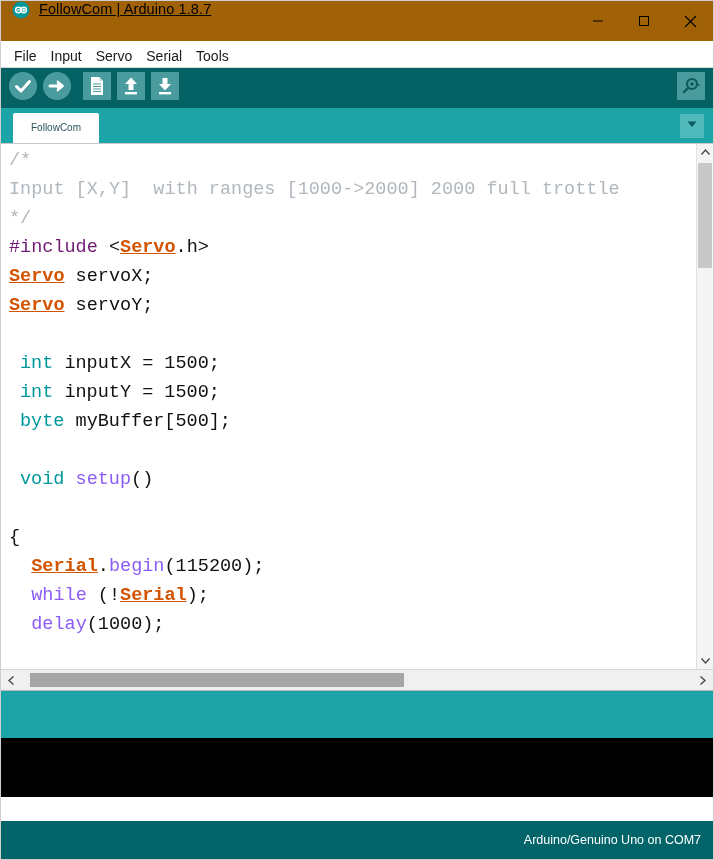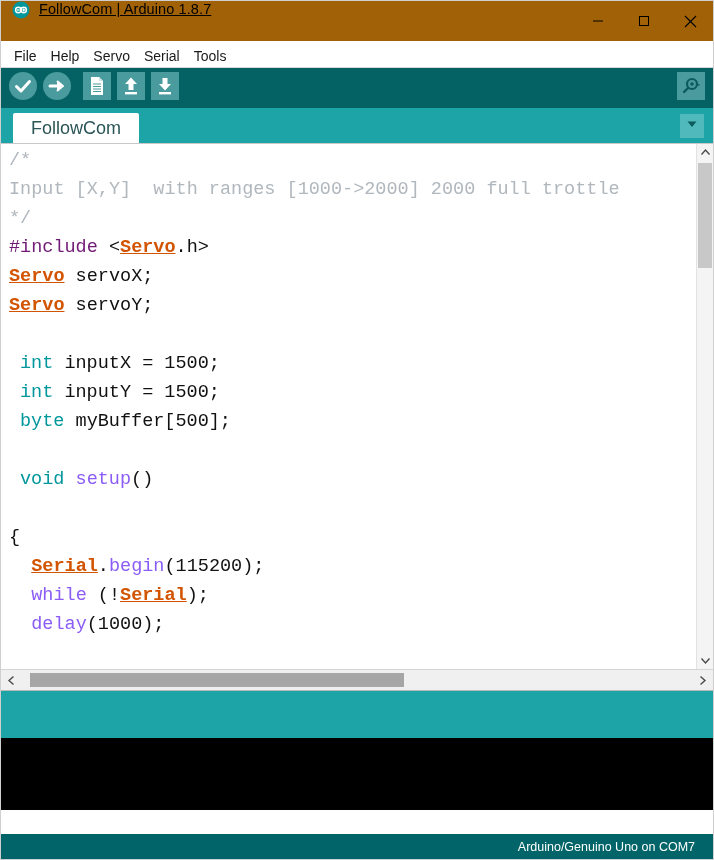--- a/index.html
+++ b/index.html
@@ -120,21 +120,21 @@
     min-height: 35px;
     background: #1CA4A6;
     display: flex;
     align-items: flex-end;
     position: relative;
     padding-left: 12px;
   }
   .tab {
     background: #ffffff;
     color: #2b5557;
-    font-size: 18px;
+    font-size: 10px;
     height: 30px;
     line-height: 30px;
     padding: 0 18px 0 18px;
     border-radius: 2px 2px 0 0;
     white-space: nowrap;
     cursor: default;
   }
   .tab-menu-btn {
     position: absolute;
     right: 9px;
@@ -260,27 +260,27 @@
     font-family: "Liberation Mono", "DejaVu Sans Mono", monospace;
     font-size: 12px;
     padding: 4px 6px;
     white-space: pre-wrap;
     overflow: hidden;
     box-sizing: border-box;
   }
 
   
   .boardbar {
-    height: 25px;
+    height: 38px;
     min-height: 25px;
     background: #006468;
     display: flex;
     align-items: center;
     justify-content: flex-end;
-    padding-right: 18px;
+    padding-right: 12px;
     margin-top: 24px;
   }
   .boardbar-text {
     color: #ffffff;
     font-size: 12.5px;
     white-space: nowrap;
   }
 </style>
 </head>
 <body>
@@ -315,21 +315,21 @@
         <svg width="13" height="13" viewBox="0 0 13 13">
             <line x1="1" y1="1" x2="12" y2="12" stroke="#000" stroke-width="1.1"></line>
             <line x1="12" y1="1" x2="1" y2="12" stroke="#000" stroke-width="1.1"></line>
           </svg>
       </div>
     </div>
   </div>
 
   <div class="menubar">
     <div class="menu-item">File</div>
-    <div class="menu-item">Help</div>
+    <div class="menu-item">Input</div>
     <div class="menu-item">Servo</div>
     <div class="menu-item">Serial</div>
     <div class="menu-item">Tools</div>
   </div>
 
   <div class="toolbar">
 
     <div class="tb-btn">
       <span>
         <svg width="30" height="30" viewBox="0 0 30 30">

